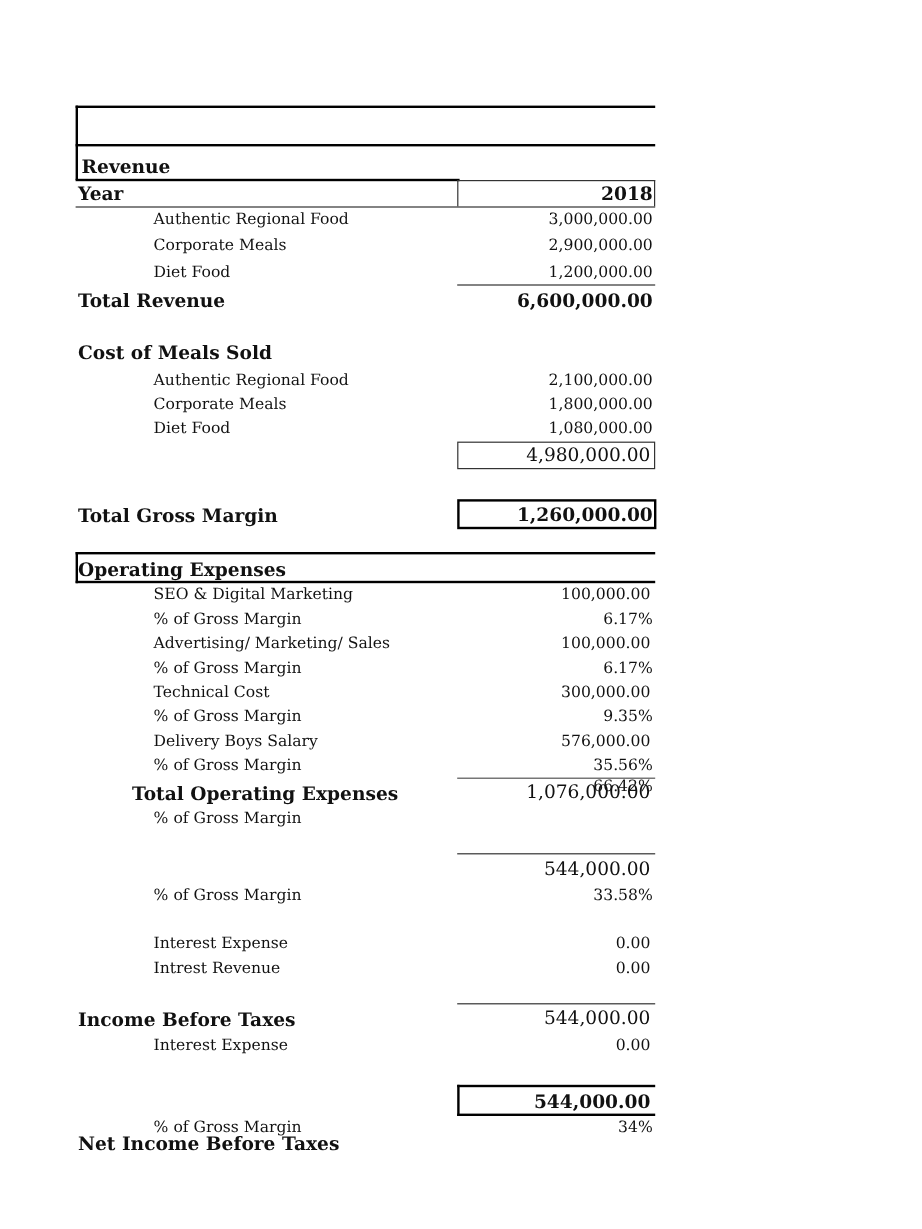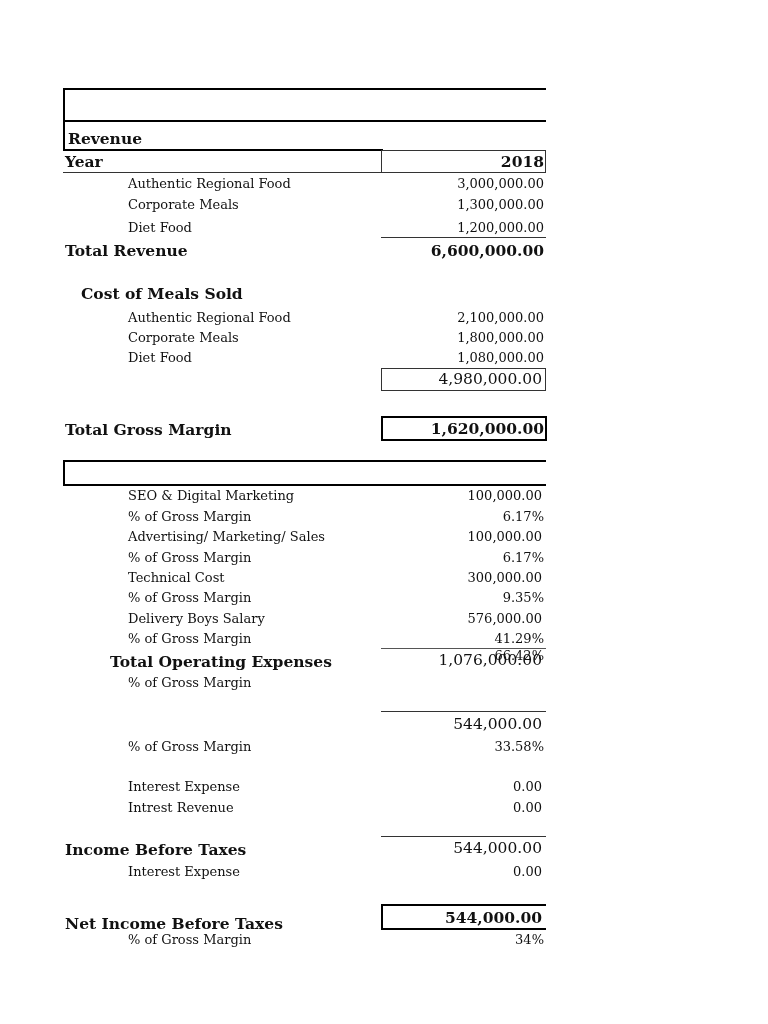--- a/index.html
+++ b/index.html
@@ -29,61 +29,62 @@
   <div class="abs hdr" style="top:152px;">Year</div>
   <div class="line" style="left:381px;top:150px;width:165px;height:1px;background:#333;"></div>
   <div class="line" style="left:381px;top:150px;width:1px;height:22px;background:#333;"></div>
   <div class="line" style="left:545px;top:150px;width:1px;height:22px;background:#333;"></div>
   <div class="abs valb" style="top:152px;">2018</div>
   <div class="line" style="left:63px;top:172px;width:483px;height:1px;background:#333;"></div>
 
   <div class="abs lbl" style="top:176px;">Authentic Regional Food</div>
   <div class="abs val" style="top:176px;">3,000,000.00</div>
   <div class="abs lbl" style="top:197px;">Corporate Meals</div>
-  <div class="abs val" style="top:197px;">1,300,000.00</div>
+  <div class="abs val" style="top:197px;">2,900,000.00</div>
   <div class="abs lbl" style="top:220px;">Diet Food</div>
   <div class="abs val" style="top:220px;">1,200,000.00</div>
   <div class="line" style="left:381px;top:237px;width:165px;height:1px;background:#333;"></div>
   <div class="abs hdr" style="top:241px;">Total Revenue</div>
   <div class="abs valb" style="top:241px;">6,600,000.00</div>
 
-  <div class="abs hdr" style="top:284px;margin-left:16px;">Cost of Meals Sold</div>
+  <div class="abs hdr" style="top:284px;">Cost of Meals Sold</div>
   <div class="abs lbl" style="top:310px;">Authentic Regional Food</div>
   <div class="abs val" style="top:310px;">2,100,000.00</div>
   <div class="abs lbl" style="top:330px;">Corporate Meals</div>
   <div class="abs val" style="top:330px;">1,800,000.00</div>
   <div class="abs lbl" style="top:350px;">Diet Food</div>
   <div class="abs val" style="top:350px;">1,080,000.00</div>
   <div class="abs" style="left:381px;top:368px;width:163px;height:21px;border:1px solid #333;"></div>
   <div class="abs valm" style="top:370px;right:226px;">4,980,000.00</div>
 
   <div class="abs hdr" style="top:420px;">Total Gross Margin</div>
   <div class="abs" style="left:381px;top:416px;width:162px;height:21px;border:2px solid #000;"></div>
-  <div class="abs valb" style="top:419px;">1,620,000.00</div>
+  <div class="abs valb" style="top:419px;">1,260,000.00</div>
 
   <div class="line" style="left:63px;top:460px;width:483px;height:2px;"></div>
   <div class="line" style="left:63px;top:460px;width:2px;height:26px;"></div>
+  <div class="abs hdr" style="top:465px;">Operating Expenses</div>
   <div class="line" style="left:63px;top:484px;width:483px;height:2px;"></div>
 
   <div class="abs lbl" style="top:488px;">SEO &amp; Digital Marketing</div>
   <div class="abs val" style="top:488px;right:226px;">100,000.00</div>
   <div class="abs lbl" style="top:509px;">% of Gross Margin</div>
   <div class="abs val" style="top:509px;">6.17%</div>
   <div class="abs lbl" style="top:529px;">Advertising/ Marketing/ Sales</div>
   <div class="abs val" style="top:529px;right:226px;">100,000.00</div>
   <div class="abs lbl" style="top:550px;">% of Gross Margin</div>
   <div class="abs val" style="top:550px;">6.17%</div>
   <div class="abs lbl" style="top:570px;">Technical Cost</div>
   <div class="abs val" style="top:570px;right:226px;">300,000.00</div>
   <div class="abs lbl" style="top:590px;">% of Gross Margin</div>
   <div class="abs val" style="top:590px;">9.35%</div>
   <div class="abs lbl" style="top:611px;">Delivery Boys Salary</div>
   <div class="abs val" style="top:611px;right:226px;">576,000.00</div>
   <div class="abs lbl" style="top:631px;">% of Gross Margin</div>
-  <div class="abs val" style="top:631px;">41.29%</div>
+  <div class="abs val" style="top:631px;">35.56%</div>
   <div class="line" style="left:381px;top:648px;width:165px;height:1px;background:#555;"></div>
   <div class="abs hdr" style="top:652px;margin-left:45px;">Total Operating Expenses</div>
   <div class="abs valm" style="top:651px;right:226px;">1,076,000.00</div>
   <div class="abs lbl" style="top:675px;">% of Gross Margin</div>
   <div class="abs val" style="top:648px;">66.42%</div>
 
   <div class="line" style="left:381px;top:711px;width:165px;height:1px;background:#333;"></div>
   <div class="abs valm" style="top:715px;right:226px;">544,000.00</div>
   <div class="abs lbl" style="top:739px;">% of Gross Margin</div>
   <div class="abs val" style="top:739px;">33.58%</div>
@@ -92,21 +93,21 @@
   <div class="abs val" style="top:779px;right:226px;">0.00</div>
   <div class="abs lbl" style="top:800px;">Intrest Revenue</div>
   <div class="abs val" style="top:800px;right:226px;">0.00</div>
 
   <div class="line" style="left:381px;top:836px;width:165px;height:1px;background:#333;"></div>
   <div class="abs hdr" style="top:840px;">Income Before Taxes</div>
   <div class="abs valm" style="top:839px;right:226px;">544,000.00</div>
   <div class="abs lbl" style="top:864px;">Interest Expense</div>
   <div class="abs val" style="top:864px;right:226px;">0.00</div>
 
-  <div class="abs hdr" style="top:914px;">Net Income Before Taxes</div>
+  <div class="abs hdr" style="top:943px;">Net Income Before Taxes</div>
   <div class="line" style="left:381px;top:904px;width:165px;height:2px;"></div>
   <div class="line" style="left:381px;top:904px;width:2px;height:26px;"></div>
   <div class="line" style="left:381px;top:928px;width:165px;height:2px;"></div>
   <div class="abs valb" style="top:908px;right:226px;">544,000.00</div>
   <div class="abs lbl" style="top:932px;">% of Gross Margin</div>
   <div class="abs val" style="top:932px;">34%</div>
 
 </div>
 
 </body></html>

